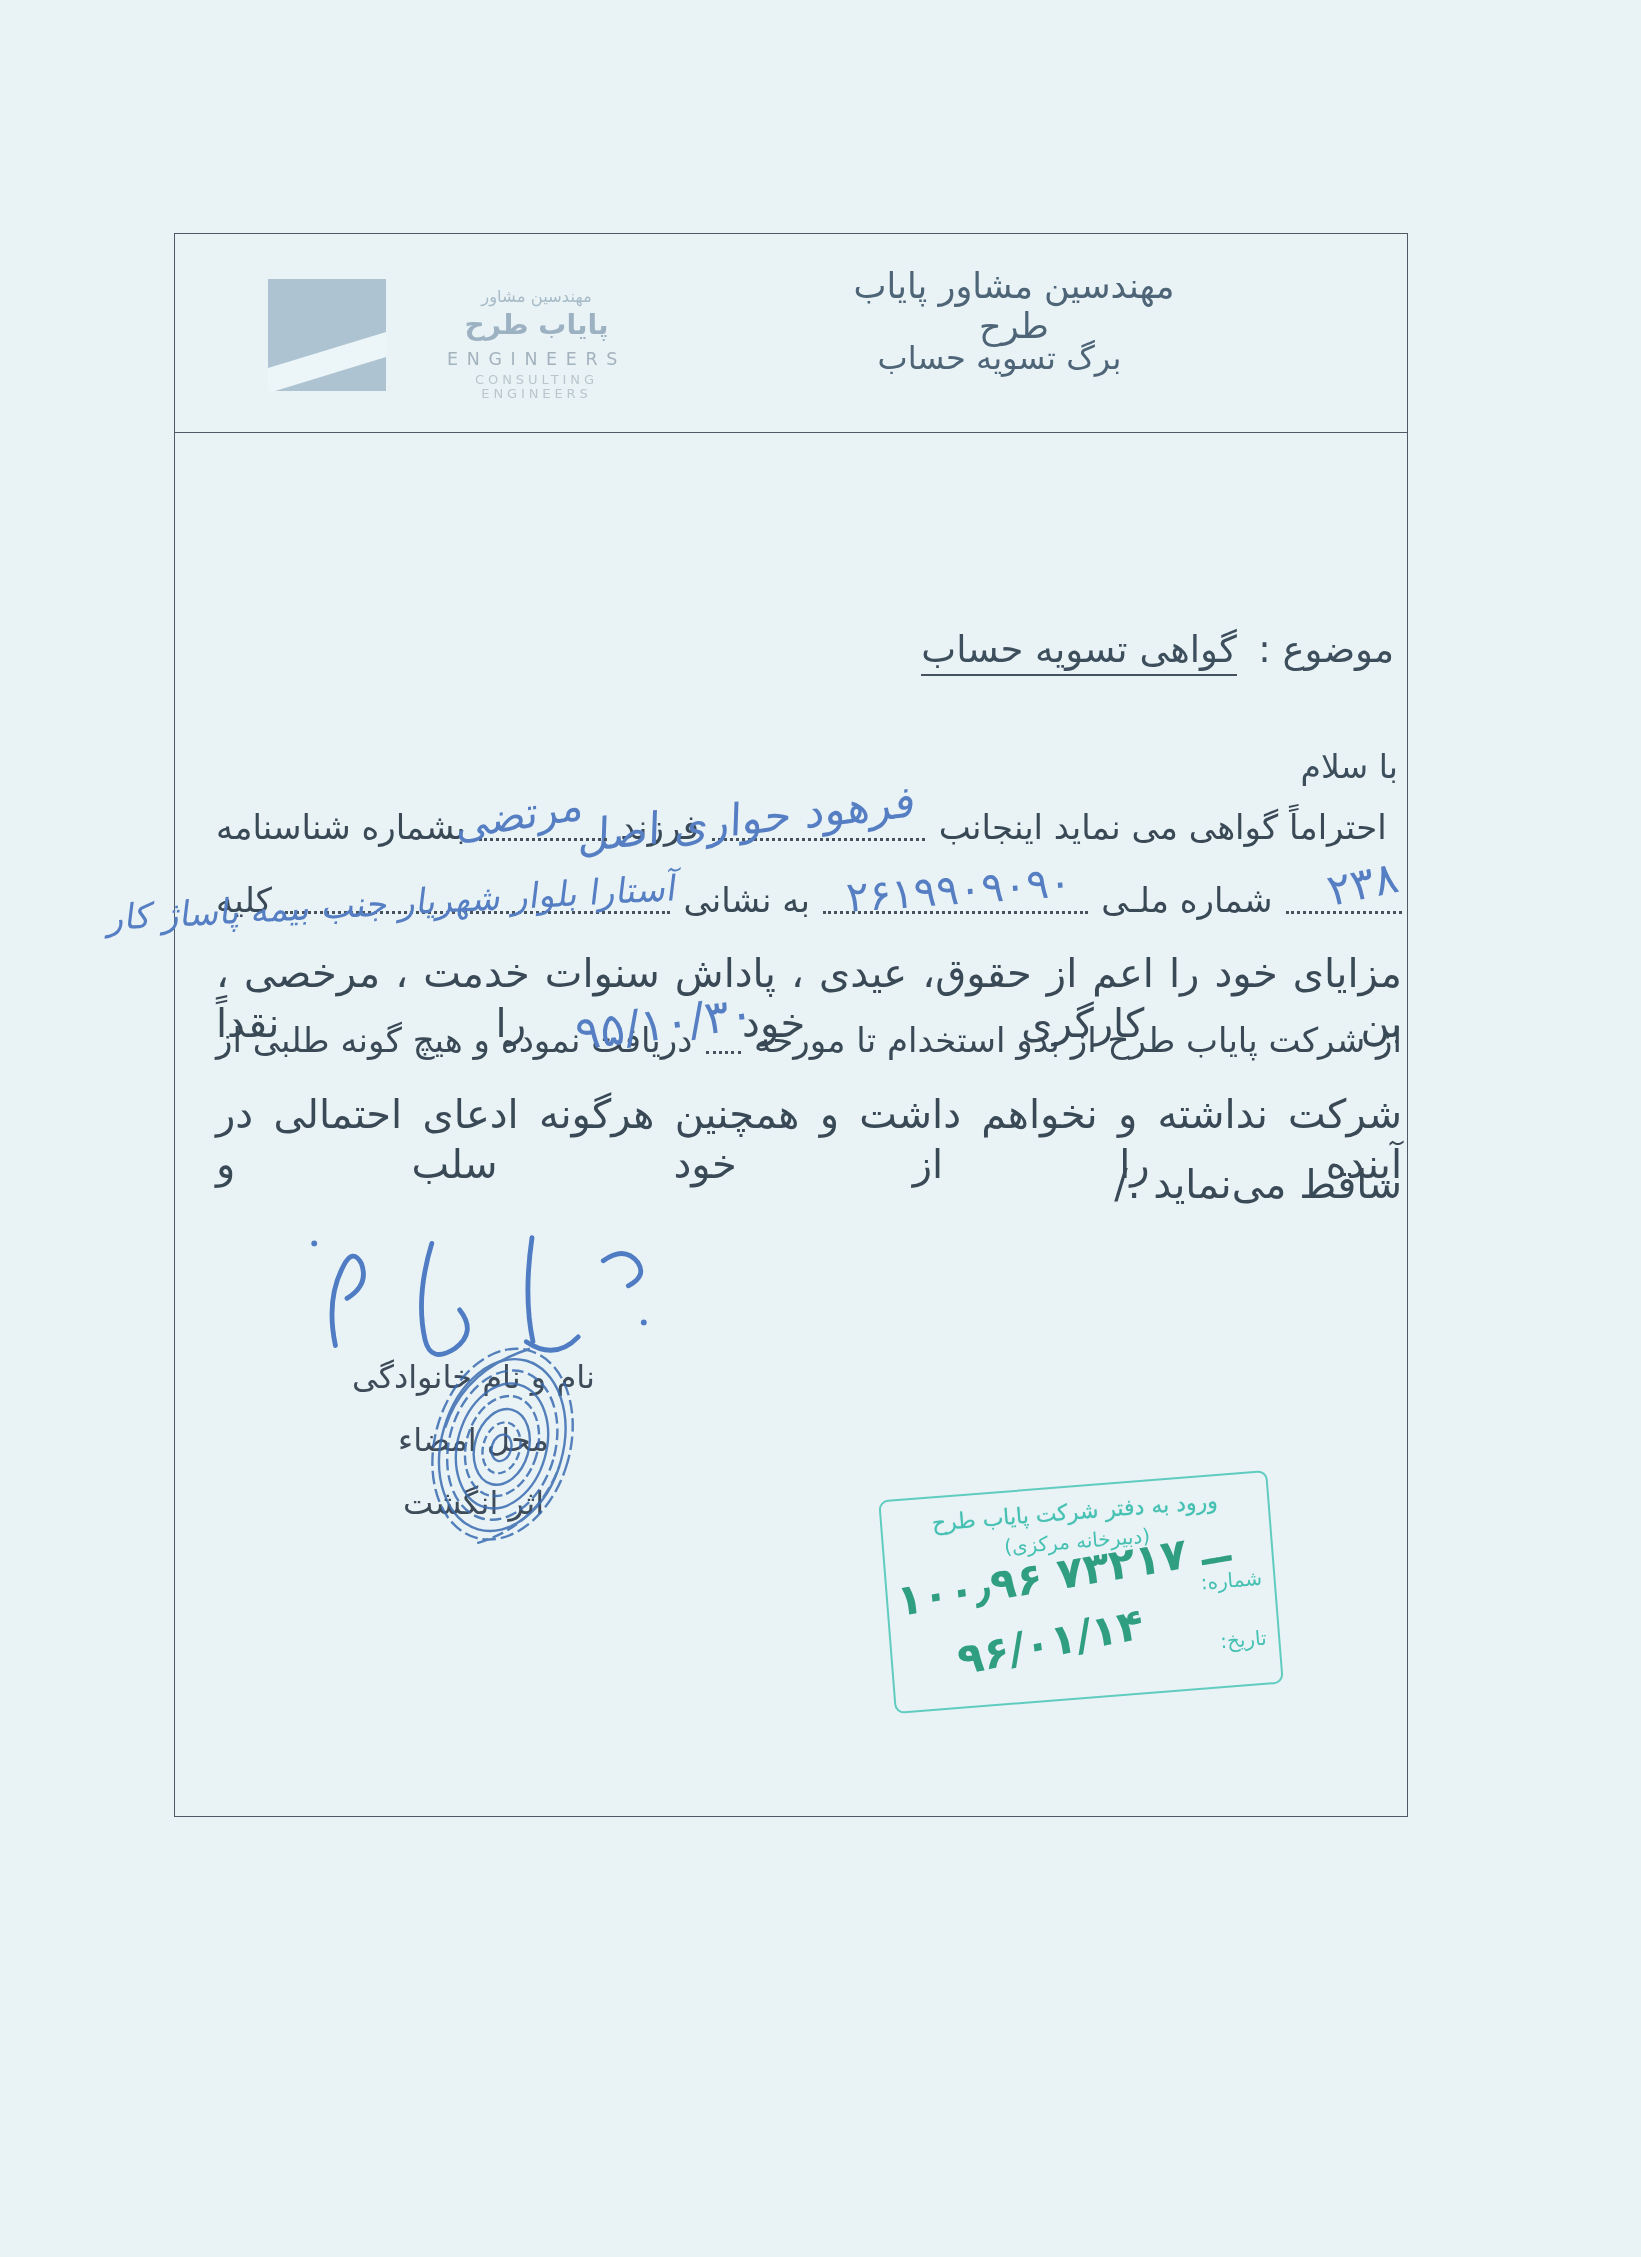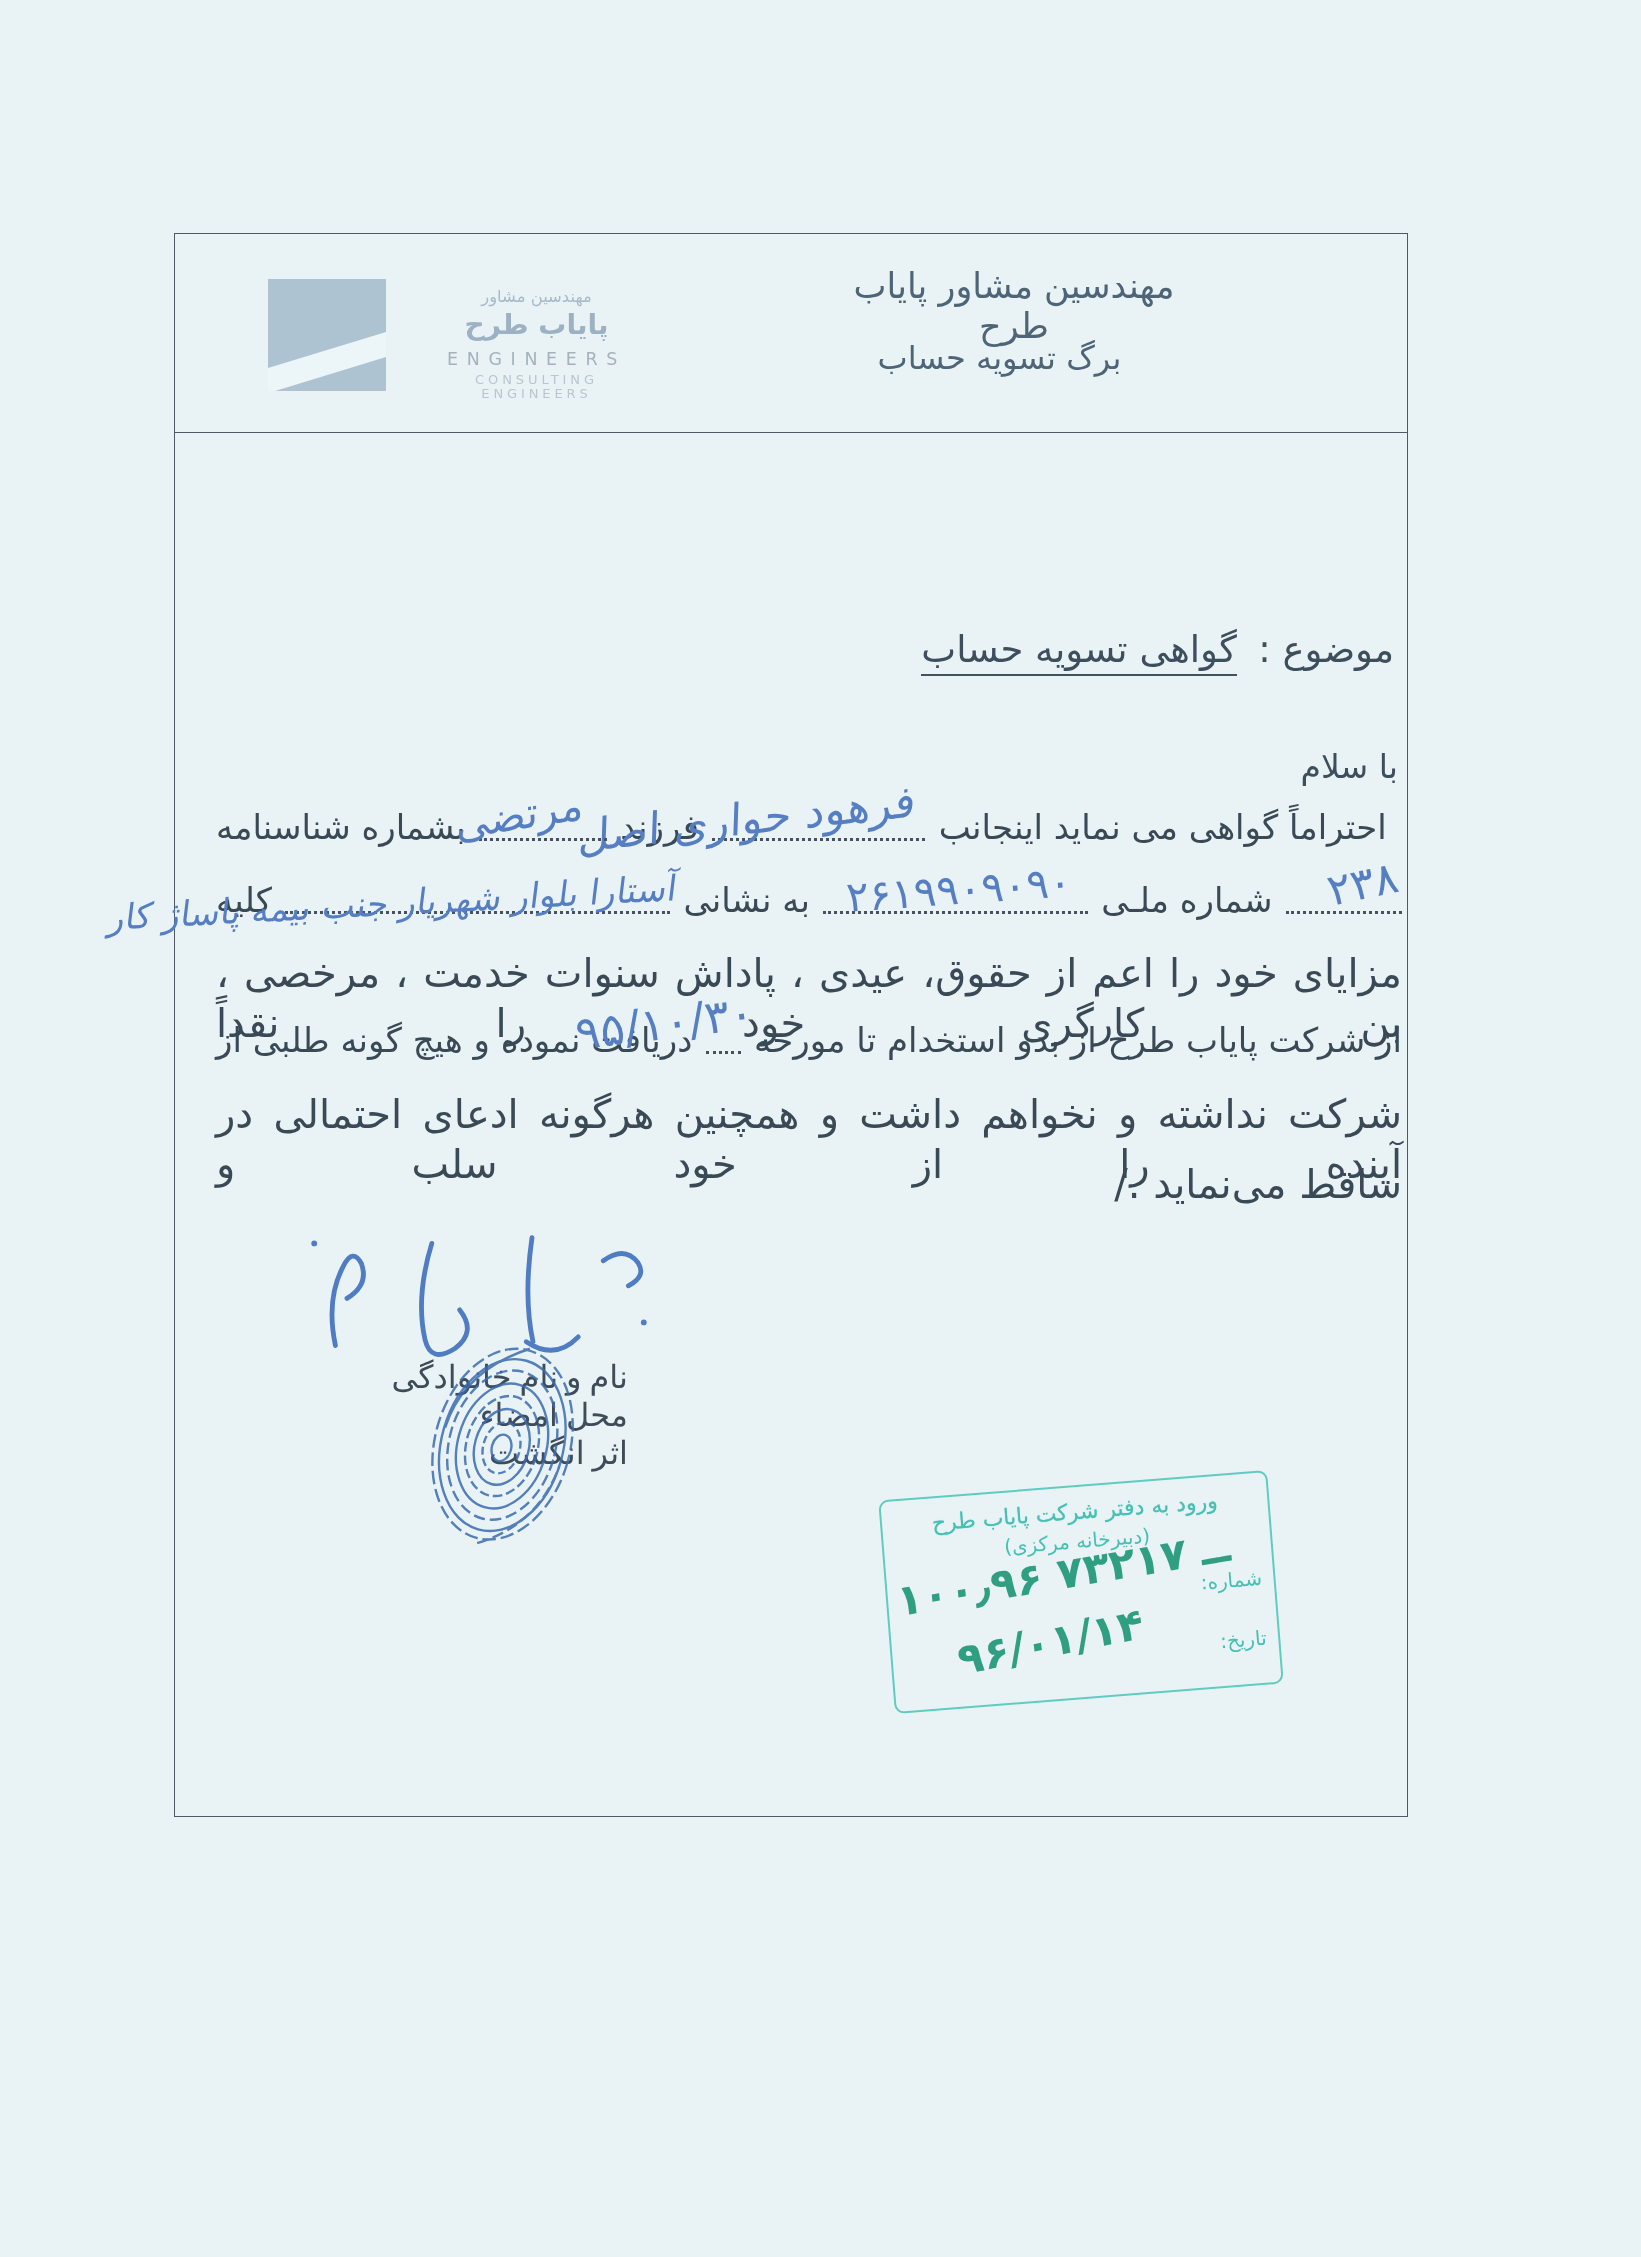--- a/index.html
+++ b/index.html
@@ -48,22 +48,22 @@
     transform-origin:center;}
   .hw-name{right:4%;bottom:-7.7px;font-size:44px;transform:rotate(-6deg) skewX(-8deg);}
   .hw-father{right:18%;bottom:-3.9px;transform:rotate(-9deg) skewX(-6deg);}
   .hw-id{right:3.9px;bottom:0;font-size:44px;transform:rotate(-12deg);}
   .hw-melli{right:6%;bottom:-5.8px;transform:rotate(-4deg);letter-spacing:2.9px;}
   .hw-address{right:-2%;bottom:-15.4px;font-size:35px;transform:rotate(-3deg) skewX(-10deg);letter-spacing:1.9px;}
   .hw-date{right:-13.5px;bottom:-1.9px;font-size:46px;transform:rotate(-7deg);}
   .ltr{direction:ltr;unicode-bidi:embed;display:inline-block;}
   
   .sig-svg{position:absolute;left:285px;top:1228px;}
-  .sig-labels{position:absolute;left:319px;top:1358px;width:309px;text-align:right;
-    direction:rtl;font-size:32px;color:#3e4c59;display:flex;flex-direction:column;font-family:Liberation Serif, serif;}
+  .sig-labels{position:absolute;left:319px;top:1358px;width:309px;text-align:center;
+    direction:rtl;font-size:32px;color:#3e4c59;display:flex;flex-direction:column;gap:25px;}
   .fp-svg{position:absolute;left:418px;top:1340px;}
   
   .stamp{position:absolute;left:886px;top:1485px;width:386px;height:210px;
     transform:rotate(-4.5deg);border:2.9px solid rgba(72,196,182,.85);border-radius:9.7px;
     color:#46c0b2;direction:rtl;}
   .stamp-title{margin-top:11.6px;text-align:center;font-size:22px;letter-spacing:1px;
     text-shadow:0 0 1px rgba(70,192,178,.7);}
   .stamp-subtitle{text-align:center;font-size:20px;margin-top:5.8px;}
   .stamp-lbl{position:absolute;font-size:20px;right:11.6px;}
   .stamp-lbl.num{top:93px;}

